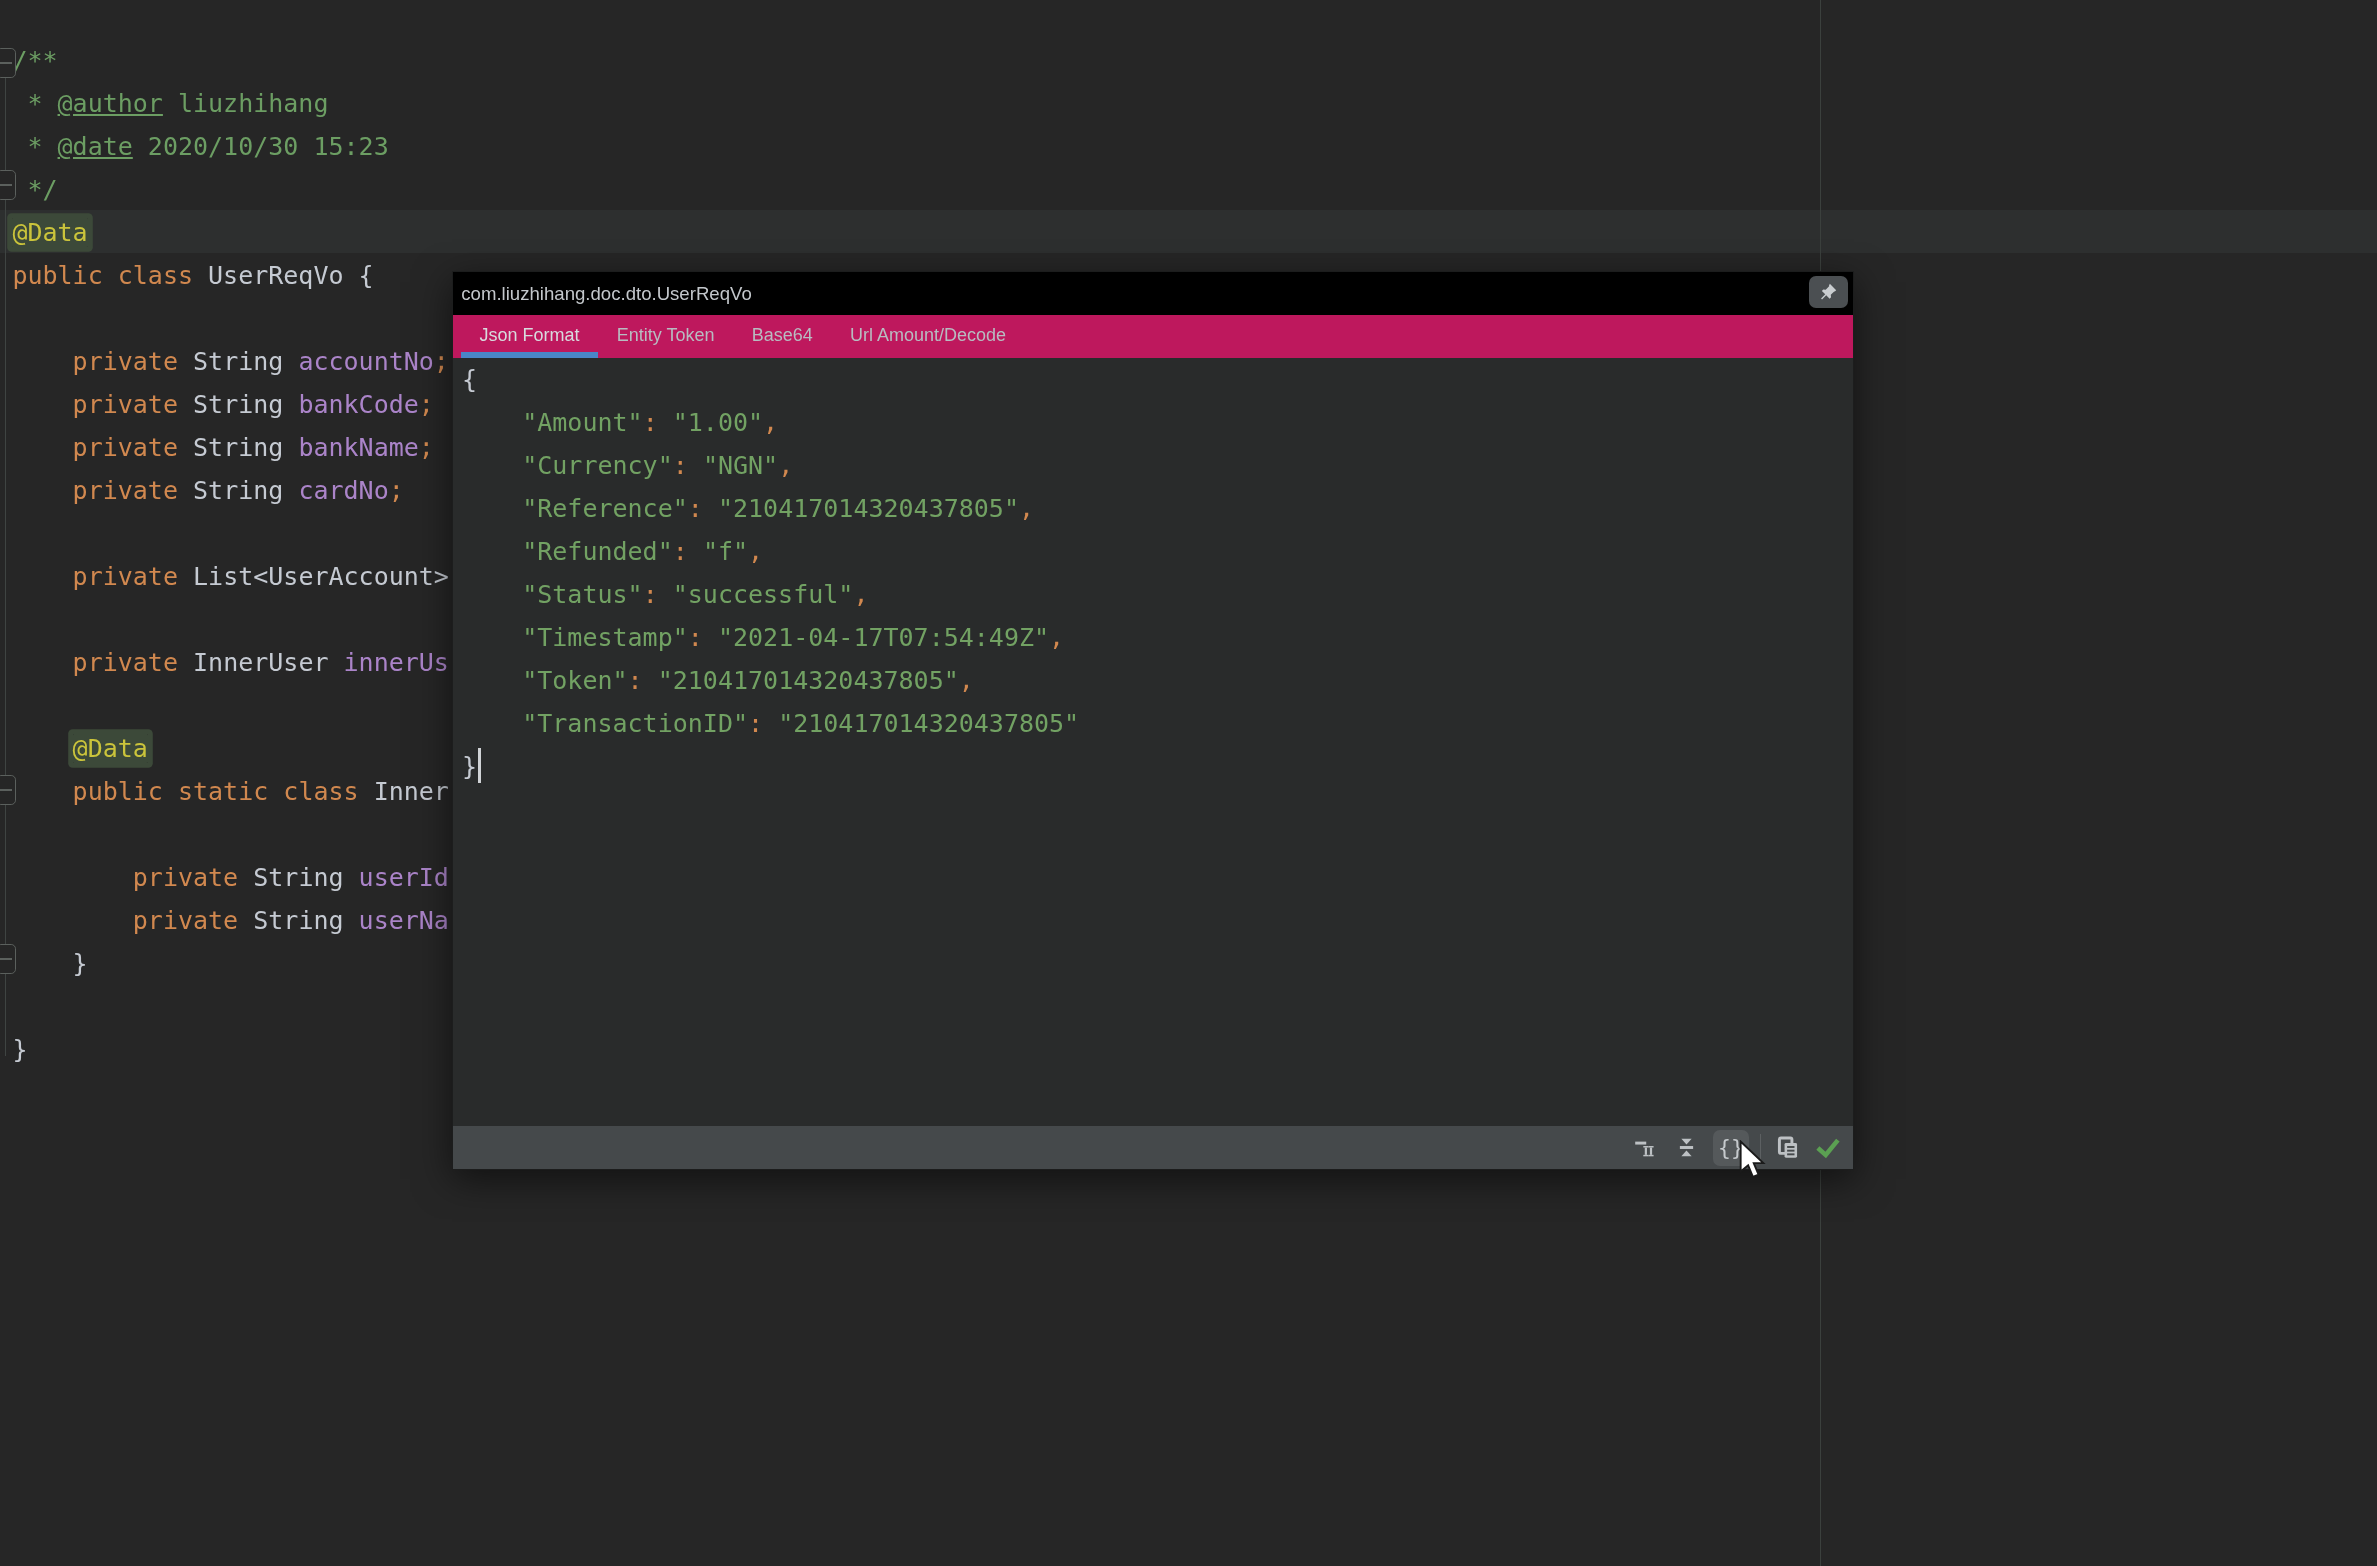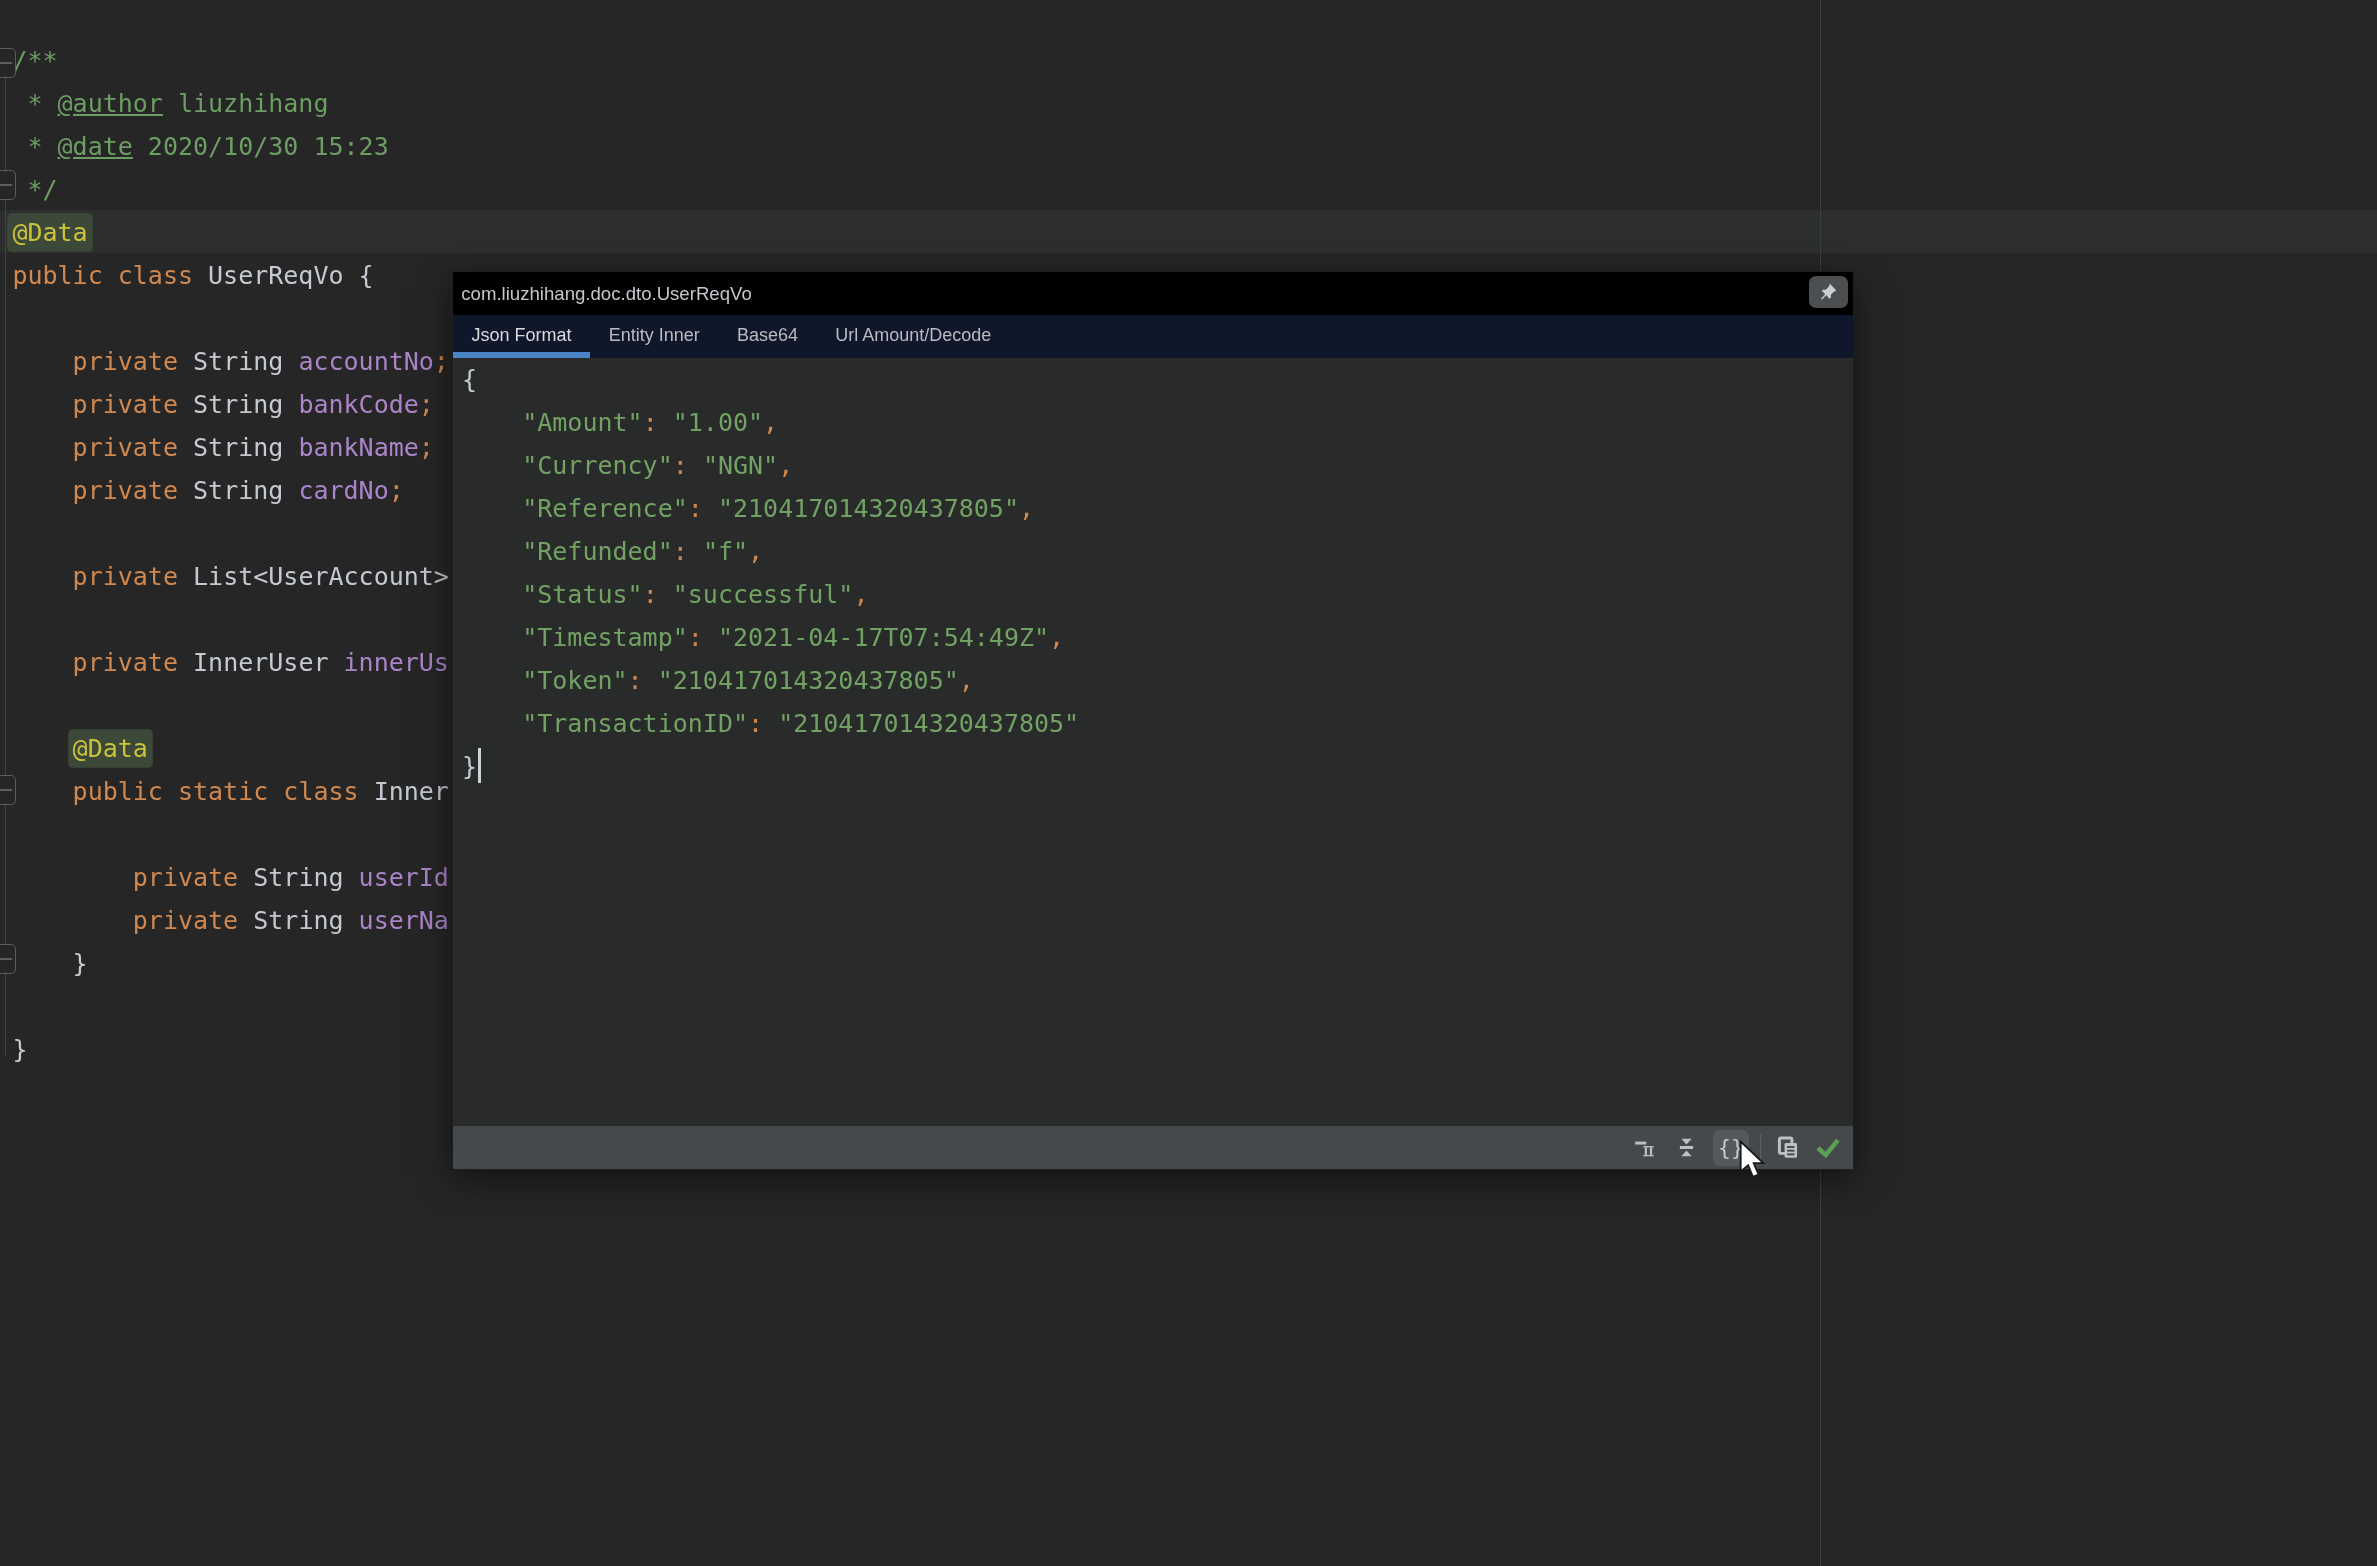--- a/index.html
+++ b/index.html
@@ -26,22 +26,22 @@
   .tok-plain{color:var(--c-plain);}
   .tok-semi{color:var(--c-punct);}
   
   #popup{position:absolute;left:452px;top:271px;width:1402px;height:899px;z-index:10;
     background:#292b2b;border:0.7px solid #1c1d1d;box-shadow:0 9.7px 35px rgba(0,0,0,.55);box-sizing:border-box;}
   #popup-header{position:absolute;left:0;right:0;top:0;height:43px;background:#000000;
     font-family:"Liberation Sans",sans-serif;}
   #popup-title{position:absolute;left:8.3px;top:0;line-height:43px;font-size:18.6px;color:#c3c7cb;}
   #pin-button{position:absolute;right:5.5px;top:3.5px;width:39px;height:32px;border-radius:7px;background:#4b4f52;
     display:flex;align-items:center;justify-content:center;}
-  #tabbar{position:absolute;left:0;right:0;top:43px;height:43px;background:#0f172a;display:flex;
-    font-family:"Liberation Sans",sans-serif;font-size:18px;color:#b8bcc1;}
+  #tabbar{position:absolute;left:0;right:0;top:43px;height:43px;background:#be185d;display:flex;
+    font-family:"Liberation Sans",sans-serif;font-size:18px;color:#b8bcc1;padding-left:8px;}
   .tab{position:relative;padding:0 18.6px;line-height:41px;}
   .tab.selected{color:#d8dbde;}
   .tab.selected::after{content:"";position:absolute;left:0;right:0;bottom:0;height:6.2px;background:var(--c-accent);}
   #popup-content{position:absolute;left:0;right:0;top:86px;bottom:43px;background:#292b2b;overflow:hidden;}
   #json-lines{position:absolute;left:9px;top:0;font-size:25px;line-height:43px;white-space:pre;}
   .json-line{height:43px;}
   .tok-string{color:var(--c-string);}
   .tok-punct{color:var(--c-punct);}
   .tok-brace{color:var(--c-plain);}
   .caret{display:inline-block;width:2.8px;height:35px;background:#d0d3d6;vertical-align:middle;margin-left:1.4px;margin-top:-4.1px;}
@@ -74,21 +74,21 @@
     <div id="popup-header">
       <div id="popup-title">com.liuzhihang.doc.dto.UserReqVo</div>
       <div id="pin-button">
         <svg width="21" height="21" viewBox="0 0 24 24">
           <path d="M13.5 3.2 L20.8 10.5 L19.2 12.1 L18.5 11.9 L14.6 15.8 L14.9 18.6 L13.3 20.2 L9.4 16.3 L4.6 21.1 L3.5 20 L8.3 15.2 L4.4 11.3 L6 9.7 L8.8 10 L12.7 6.1 L12.5 5.4 Z" fill="#c9cdd0"></path>
         </svg>
       </div>
     </div>
     <div id="tabbar">
         <div class="tab selected">Json Format</div>
-        <div class="tab">Entity Inner</div>
+        <div class="tab">Entity Token</div>
         <div class="tab">Base64</div>
         <div class="tab">Url Amount/Decode</div>
       </div>
     <div id="popup-content">
       <div id="json-lines"><div class="json-line"><span class="tok-brace">{</span></div><div class="json-line"><span class="tok-string">    "</span><span class="tok-string">Amount</span><span class="tok-string">"</span><span class="tok-punct">:</span><span class="tok-punct"> </span><span class="tok-string">"1.00"</span><span class="tok-punct">,</span></div><div class="json-line"><span class="tok-string">    "</span><span class="tok-string">Currency</span><span class="tok-string">"</span><span class="tok-punct">:</span><span class="tok-punct"> </span><span class="tok-string">"NGN"</span><span class="tok-punct">,</span></div><div class="json-line"><span class="tok-string">    "</span><span class="tok-string">Reference</span><span class="tok-string">"</span><span class="tok-punct">:</span><span class="tok-punct"> </span><span class="tok-string">"210417014320437805"</span><span class="tok-punct">,</span></div><div class="json-line"><span class="tok-string">    "</span><span class="tok-string">Refunded</span><span class="tok-string">"</span><span class="tok-punct">:</span><span class="tok-punct"> </span><span class="tok-string">"f"</span><span class="tok-punct">,</span></div><div class="json-line"><span class="tok-string">    "</span><span class="tok-string">Status</span><span class="tok-string">"</span><span class="tok-punct">:</span><span class="tok-punct"> </span><span class="tok-string">"successful"</span><span class="tok-punct">,</span></div><div class="json-line"><span class="tok-string">    "</span><span class="tok-string">Timestamp</span><span class="tok-string">"</span><span class="tok-punct">:</span><span class="tok-punct"> </span><span class="tok-string">"2021-04-17T07:54:49Z"</span><span class="tok-punct">,</span></div><div class="json-line"><span class="tok-string">    "</span><span class="tok-string">Token</span><span class="tok-string">"</span><span class="tok-punct">:</span><span class="tok-punct"> </span><span class="tok-string">"210417014320437805"</span><span class="tok-punct">,</span></div><div class="json-line"><span class="tok-string">    "</span><span class="tok-string">TransactionID</span><span class="tok-string">"</span><span class="tok-punct">:</span><span class="tok-punct"> </span><span class="tok-string">"210417014320437805"</span></div><div class="json-line"><span class="tok-brace">}</span><span class="caret"></span></div></div>
     </div>
     <div id="popup-toolbar">
       <div class="tb-btn">
         <svg width="25" height="25" viewBox="0 0 34 34" fill="#bdc1c4">
           <rect x="3" y="9" width="15" height="4"></rect>

